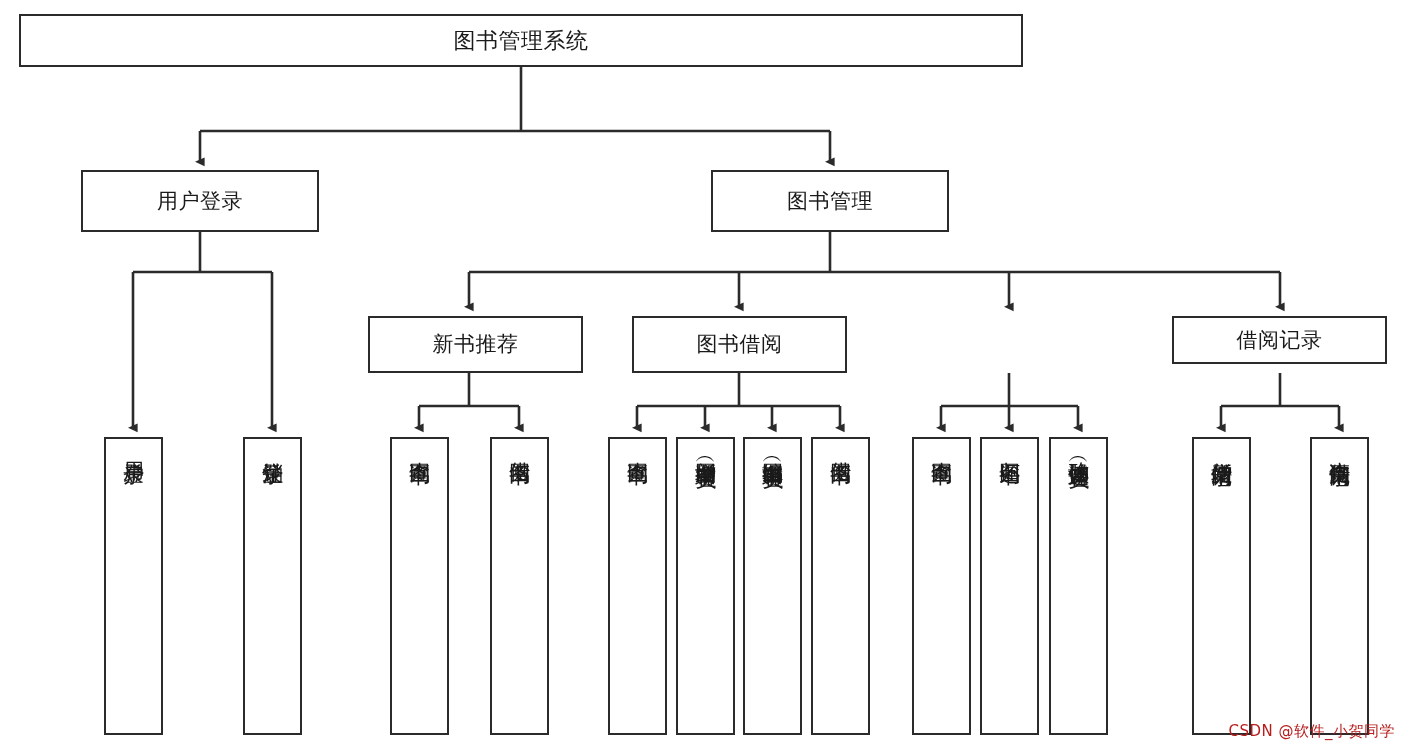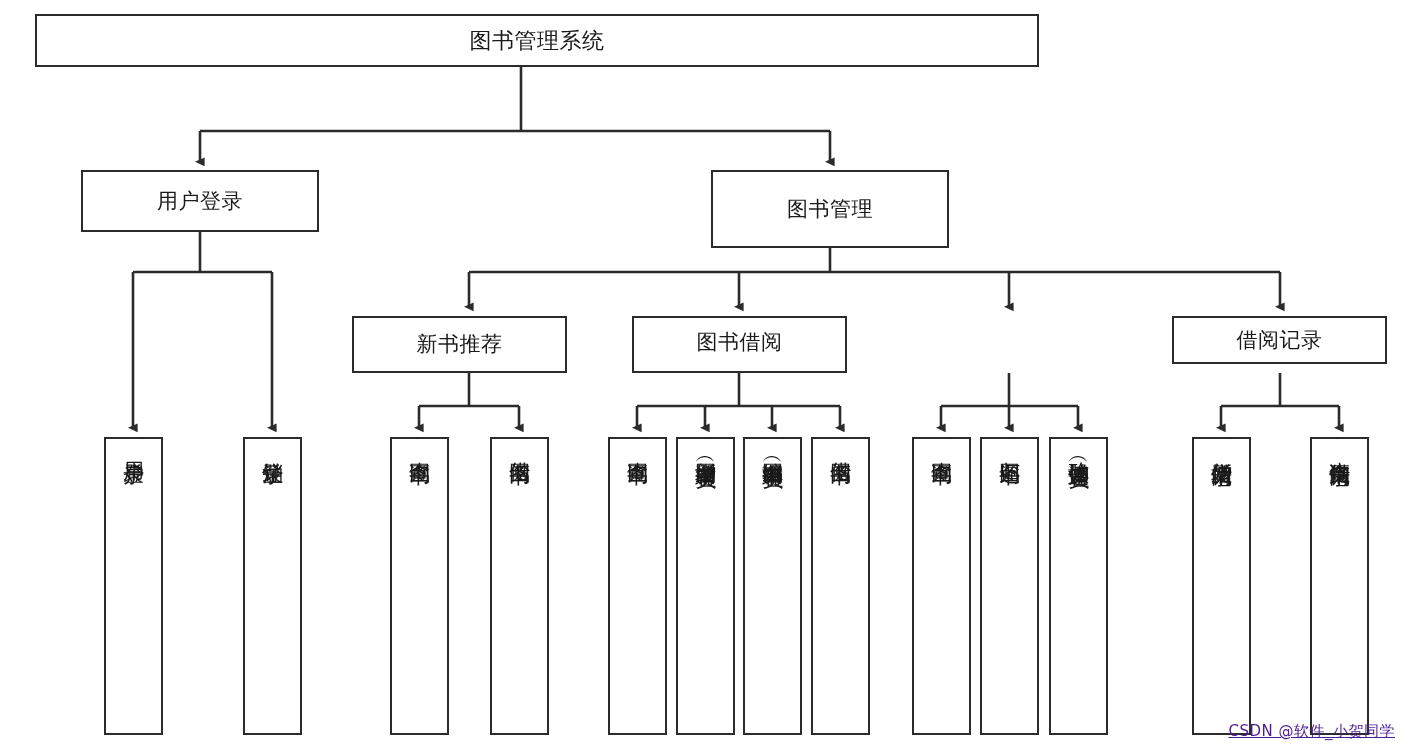--- a/index.html
+++ b/index.html
@@ -63,25 +63,24 @@
     line-height: 1.06;
     letter-spacing: 1px;
     white-space: nowrap;
     text-align: left;
   }
   .watermark {
     position: absolute;
     right: 10px;
     bottom: 6px;
     font-size: 15px;
-    color: #4c1d95;
+    color: #b91c1c;
     letter-spacing: 0.5px;
     z-index: 5;
     white-space: nowrap;
-    text-decoration: underline;
   }
 </style>
 </head>
 <body>
 
 <div id="diagram-root">
 
   <svg id="edge-layer" viewBox="0 0 1405 747" xmlns="http://www.w3.org/2000/svg">
     <defs>
       <marker id="arrow" markerWidth="10" markerHeight="10" refX="5.2" refY="5" orient="auto" markerUnits="userSpaceOnUse">
@@ -128,35 +127,35 @@
       <path d="M1009,406 L1009,428" marker-end="url(#arrow)"></path>
       <path d="M1078,406 L1078,428" marker-end="url(#arrow)"></path>
 
       <path d="M1280,373 L1280,406"></path>
       <path d="M1221,406 L1339,406"></path>
       <path d="M1221,406 L1221,428" marker-end="url(#arrow)"></path>
       <path d="M1339,406 L1339,428" marker-end="url(#arrow)"></path>
     </g>
   </svg>
 
-  <div class="node horizontal root" style="left:19px; top:14px; width:1004px; height:53px;margin-left:16px;">
+  <div class="node horizontal root" style="left:19px; top:14px; width:1004px; height:53px;">
     <span class="node-label">图书管理系统</span>
   </div>
 
   <div class="node horizontal" style="left:81px; top:170px; width:238px; height:62px;">
     <span class="node-label">用户登录</span>
   </div>
-  <div class="node horizontal" style="left:711px; top:170px; width:238px; height:78px;">
+  <div class="node horizontal" style="left:711px; top:170px; width:238px; height:62px;">
     <span class="node-label">图书管理</span>
   </div>
 
-  <div class="node horizontal" style="left:352px; top:316px; width:215px; height:57px;">
+  <div class="node horizontal" style="left:368px; top:316px; width:215px; height:57px;">
     <span class="node-label">新书推荐</span>
   </div>
-  <div class="node horizontal" style="left:632px; top:316px; width:215px; height:57px;font-family:Liberation Mono, monospace;">
+  <div class="node horizontal" style="left:632px; top:316px; width:215px; height:57px;">
     <span class="node-label">图书借阅</span>
   </div>
   <div class="node horizontal" style="left:1172px; top:316px; width:215px; height:48px;">
     <span class="node-label">借阅记录</span>
   </div>
 
   <div class="node vertical" style="left:104px; top:437px; width:59px; height:298px;">
     <span class="node-label">用户登录</span>
   </div>
   <div class="node vertical" style="left:243px; top:437px; width:59px; height:298px;">

